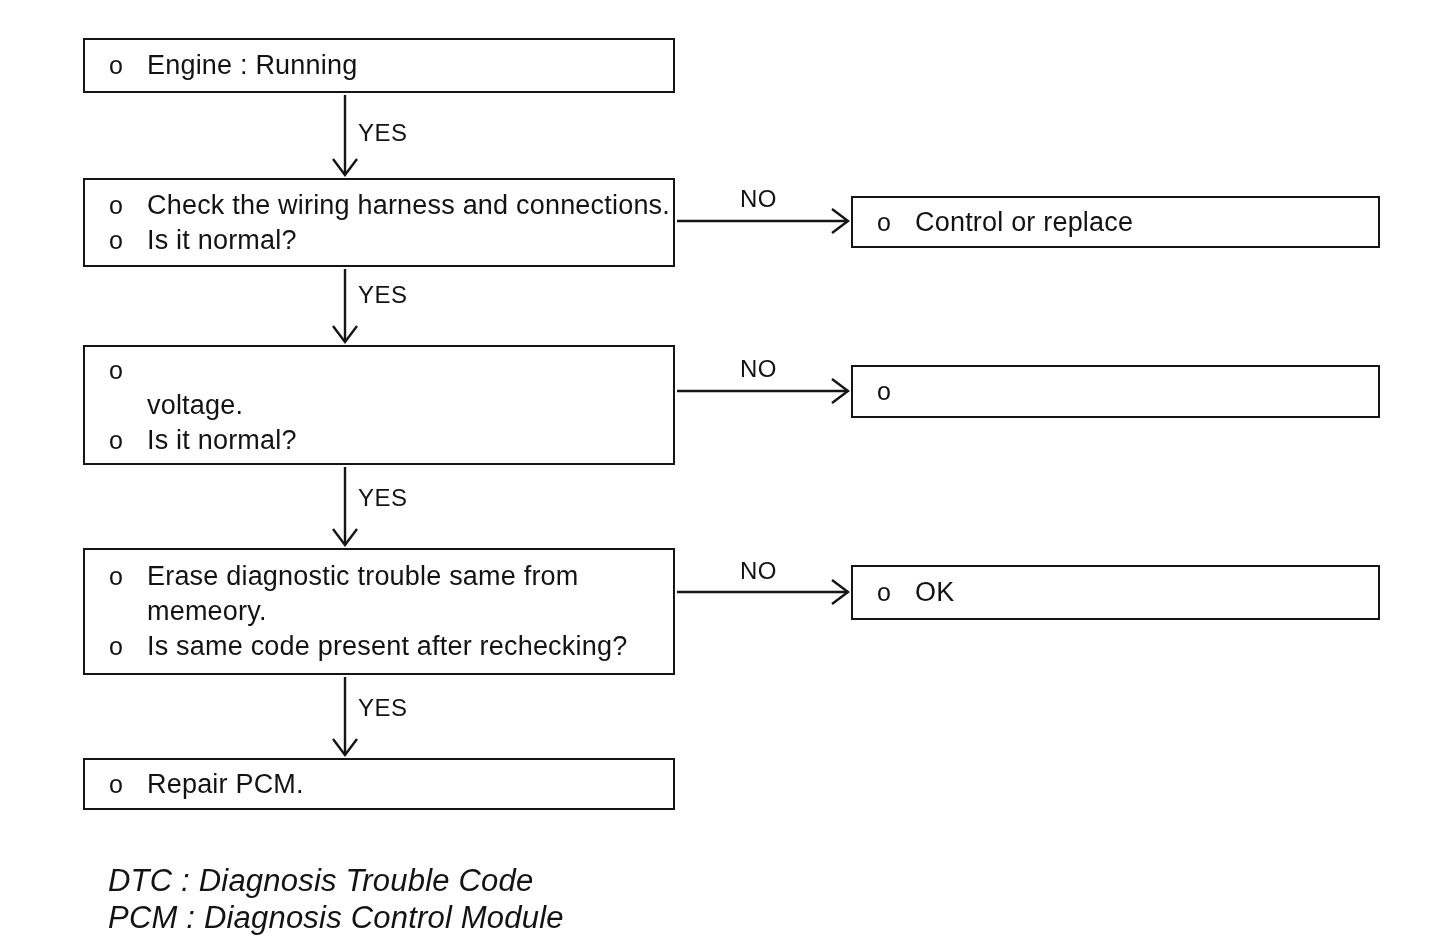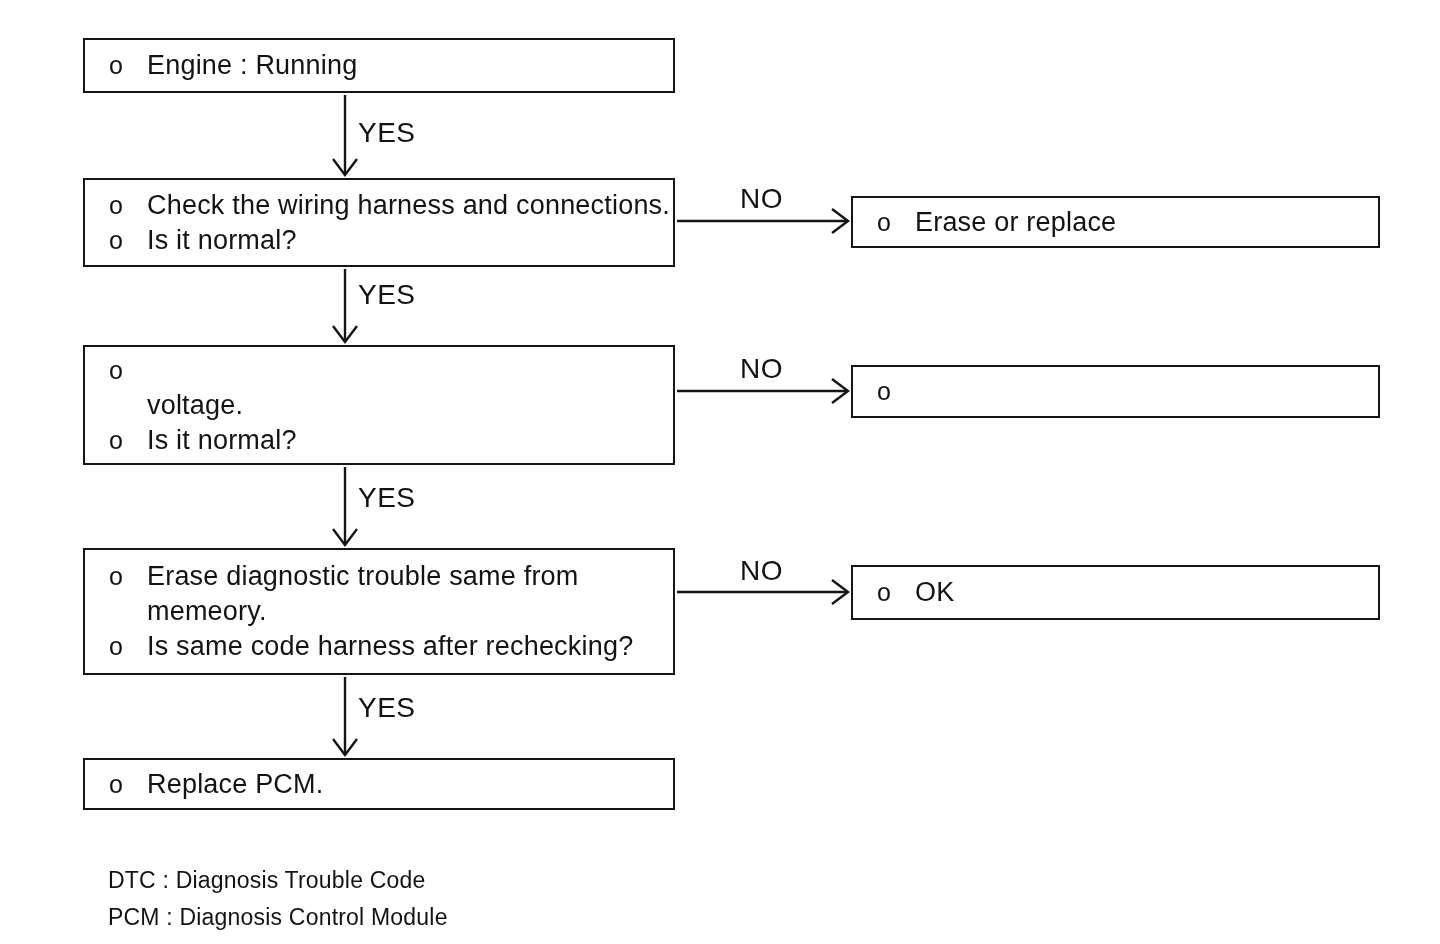--- a/index.html
+++ b/index.html
@@ -36,39 +36,40 @@
   }
   .bullet {
     display: inline-block;
     width: 38px;
     padding-left: 24px;
     flex: 0 0 auto;
     font-size: 25px;
   }
   .flow-label {
     position: absolute;
-    font-size: 28px;
+    font-size: 24px;
     line-height: 30px;
     letter-spacing: 0.5px;
     z-index: 3;
   }
   #arrow-layer {
     position: absolute;
     left: 0;
     top: 0;
     z-index: 1;
     pointer-events: none;
   }
   .legend {
     position: absolute;
     left: 108px;
     top: 862px;
-    font-size: 23px;
+    font-size: 31px;
     line-height: 37px;
     letter-spacing: 0.2px;
+    font-style: italic;
   }
   
   #node-engine-running   { left: 83px;  top: 38px;  width: 592px; height: 55px;  }
   #node-check-wiring     { left: 83px;  top: 178px; width: 592px; height: 89px;  }
   #node-check-maf-iat    { left: 83px;  top: 345px; width: 592px; height: 120px; }
   #node-erase-dtc        { left: 83px;  top: 548px; width: 592px; height: 127px; }
   #node-replace-pcm      { left: 83px;  top: 758px; width: 592px; height: 52px;  }
   
   #node-repair-or-replace{ left: 851px; top: 196px; width: 529px; height: 52px;  }
   #node-repair-maf-iat   { left: 851px; top: 365px; width: 529px; height: 53px;  }
@@ -156,35 +157,35 @@
     <div class="row">
       <span class="bullet">o</span>
       <span>Erase diagnostic trouble same from</span>
     </div>
     <div class="row">
       <span class="bullet"></span>
       <span>memeory.</span>
     </div>
     <div class="row">
       <span class="bullet">o</span>
-      <span>Is same code harness after rechecking?</span>
+      <span>Is same code present after rechecking?</span>
     </div>
   </div>
 
   <div class="node" id="node-replace-pcm">
     <div class="row">
       <span class="bullet">o</span>
-      <span>Replace PCM.</span>
+      <span>Repair PCM.</span>
     </div>
   </div>
 
   <div class="node" id="node-repair-or-replace">
     <div class="row">
       <span class="bullet">o</span>
-      <span>Erase or replace</span>
+      <span>Control or replace</span>
     </div>
   </div>
 
   <div class="node" id="node-repair-maf-iat">
     <div class="row">
       <span class="bullet">o</span>
     </div>
   </div>
 
   <div class="node" id="node-ok">

